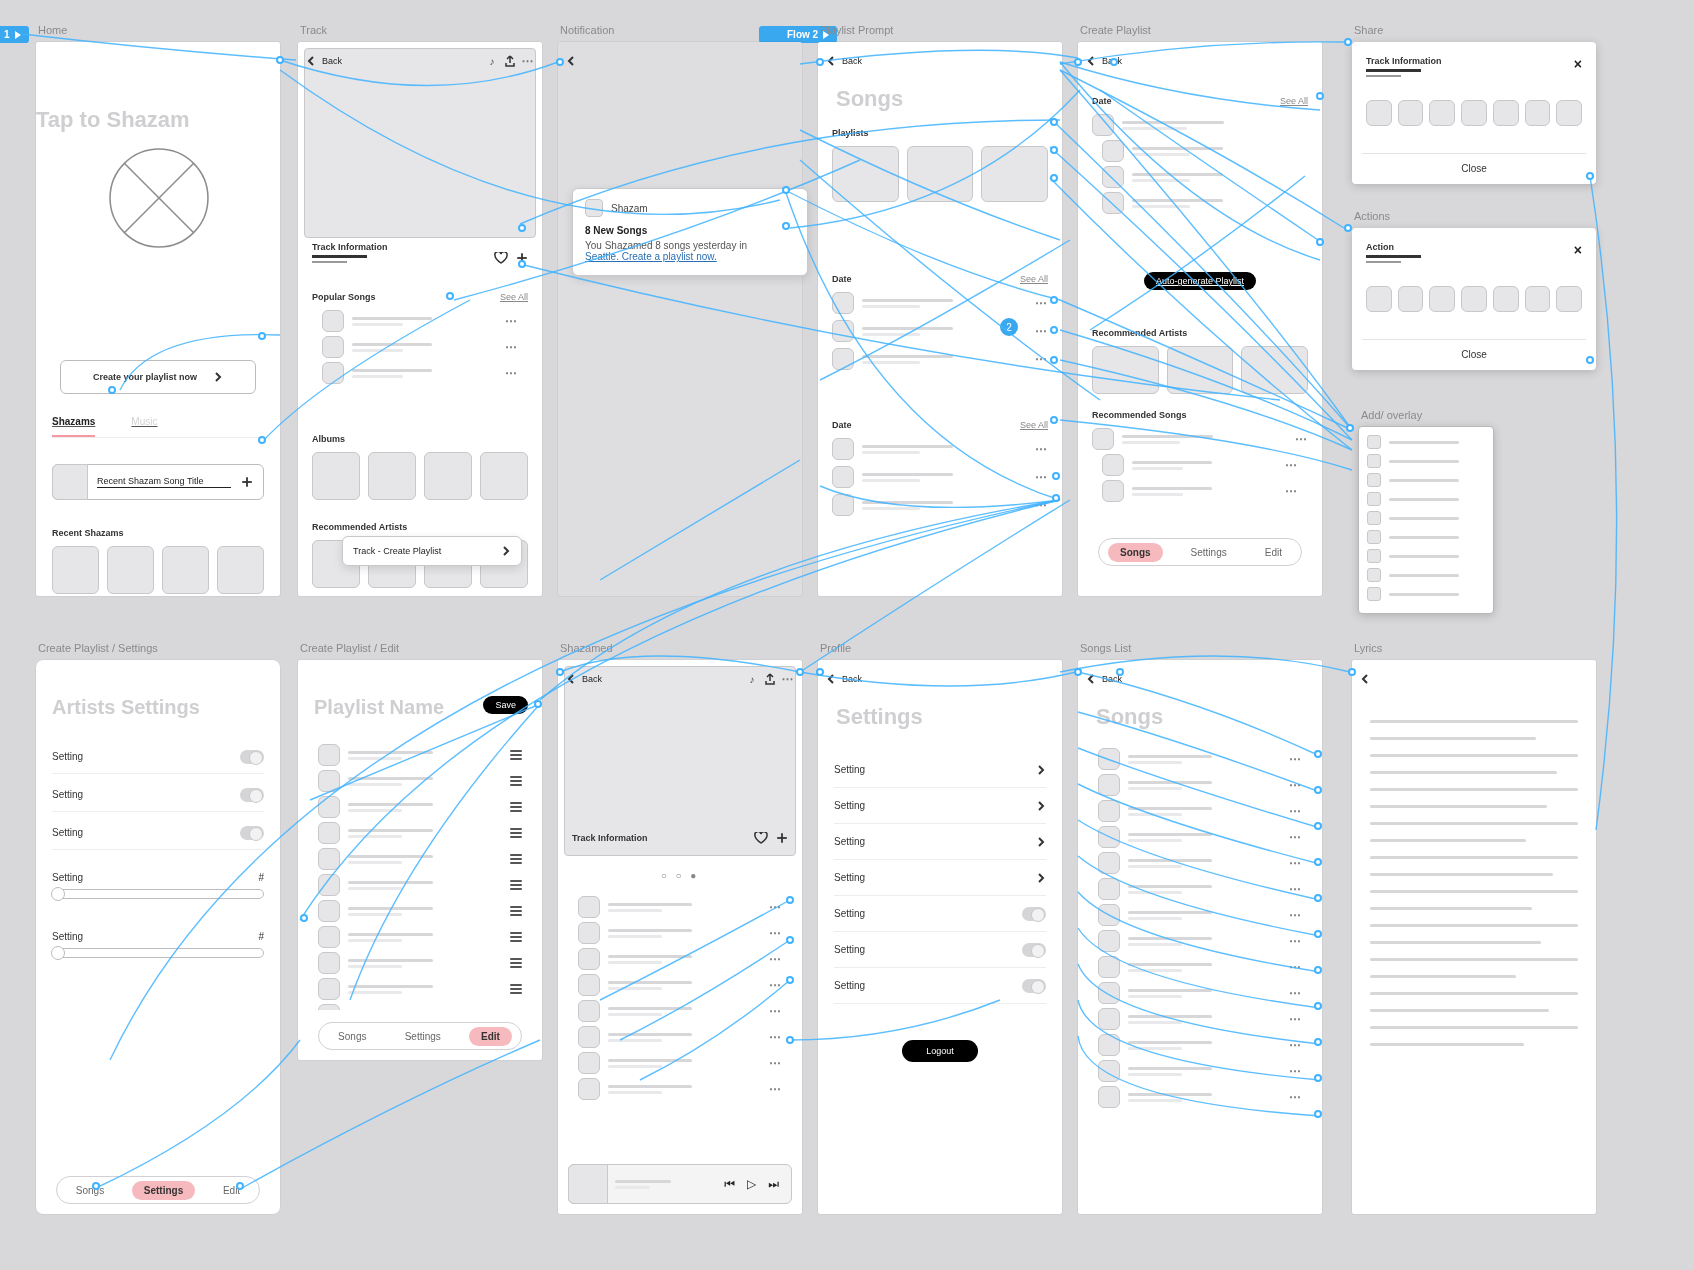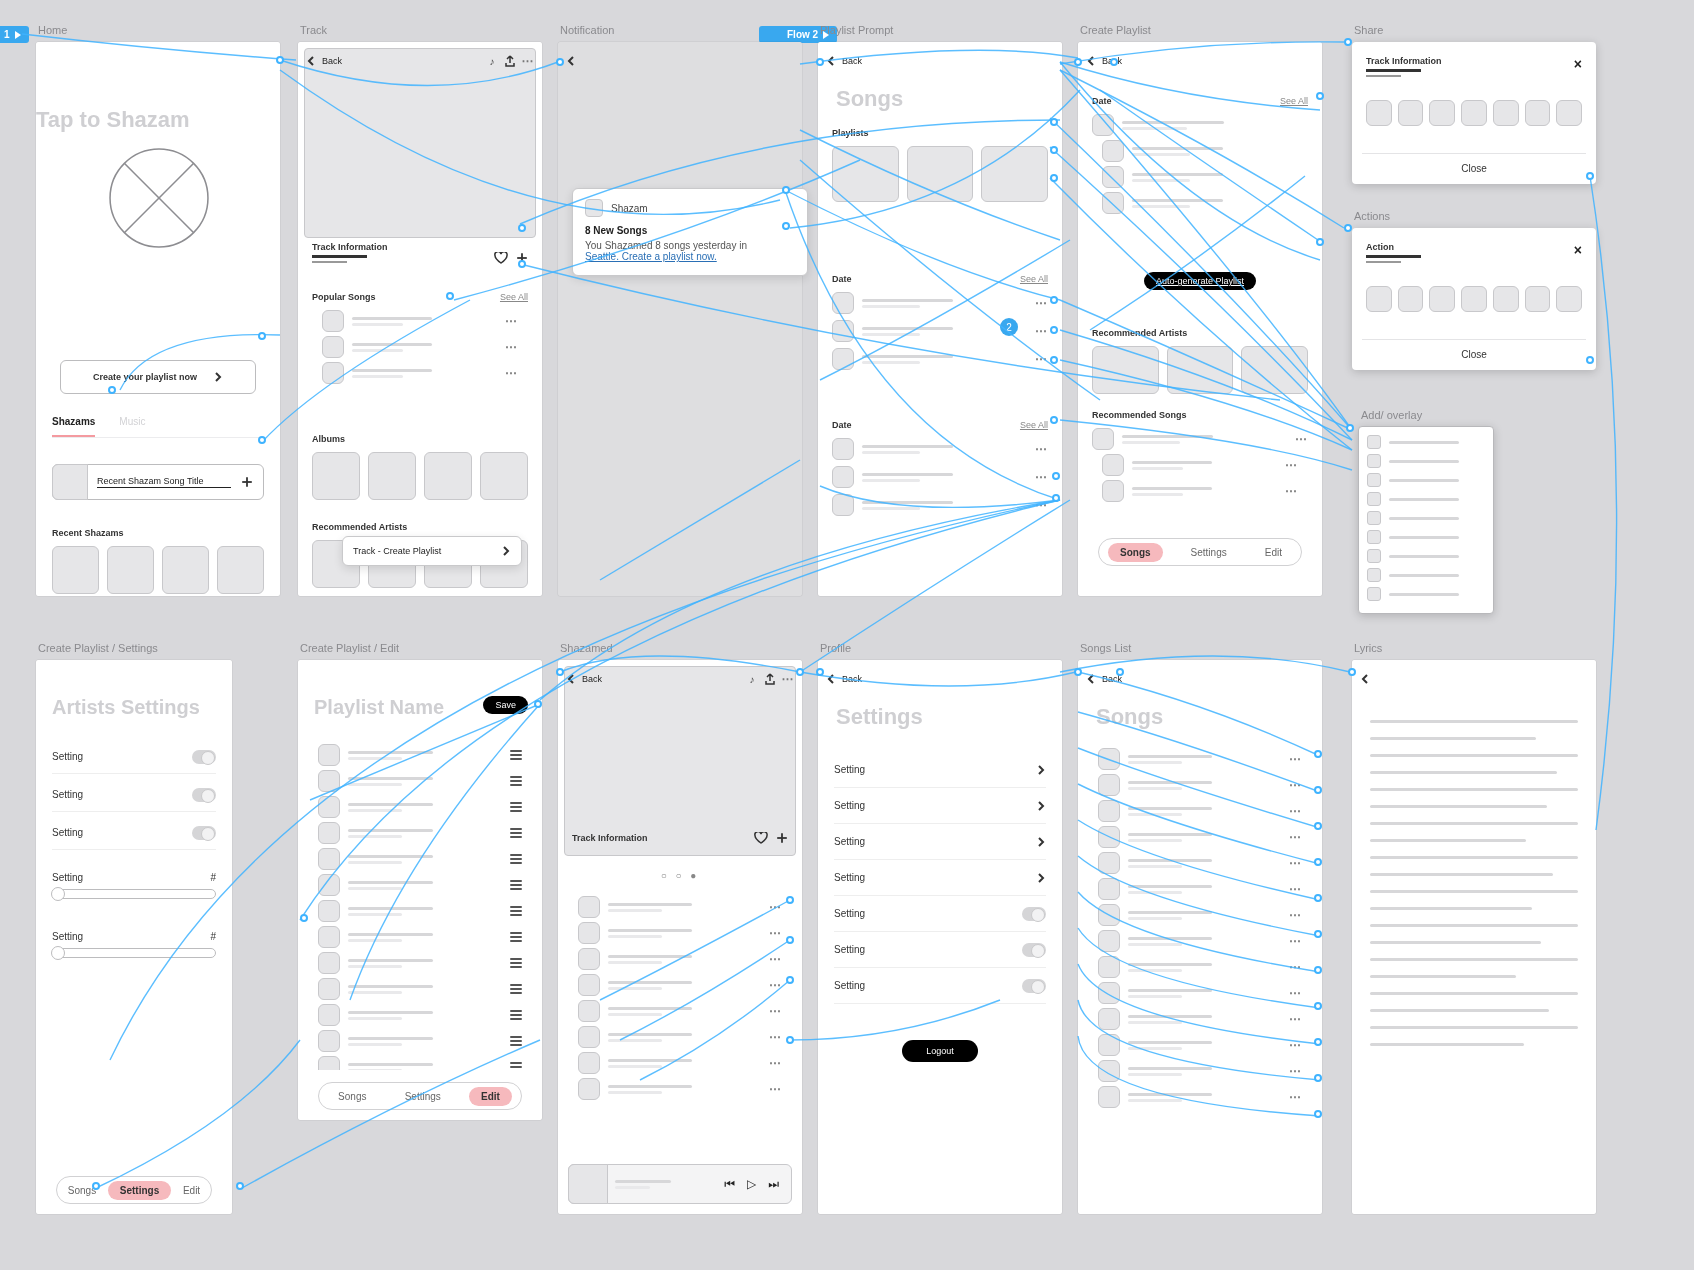--- a/index.html
+++ b/index.html
@@ -138,21 +138,21 @@
 
   <div class="thin-box" style="position:absolute; left:24px; right:24px; top:318px; height:34px; display:flex; align-items:center; justify-content:center; gap:10px;">
     <span class="mini-label" style="font-weight:700;">Create your playlist now</span>
     <span class="chev" style="margin-left:6px;">
       <svg viewBox="0 0 10 10">
           <polyline points="3,1 7,5 3,9"></polyline>
         </svg>
     </span>
   </div>
 
-  <div style="position:absolute; left:16px; right:16px; top:374px; height:22px; display:flex; gap:24px; font-size:10px; border-bottom:1px solid #ececee;">
+  <div style="position:absolute; left:16px; right:16px; top:374px; height:22px; display:flex; gap:36px; font-size:10px; border-bottom:1px solid #ececee;text-decoration:underline;">
     <div style="color:#222; font-weight:600; border-bottom:2px solid #f49aa0; padding-bottom:4px;">Shazams</div>
     <div style="color:#d2d2d5;">Music</div>
     <div style="color:#d2d2d5;"></div>
   </div>
 
   <div class="thin-box" style="position:absolute; left:16px; right:16px; top:422px; height:36px; display:flex; align-items:center;">
     <div class="gray-box" style="width:36px;height:36px;margin:-1px;border-radius:6px 0 0 6px;"></div>
     <span style="flex:1; margin-left:10px; font-size:9px; color:#222; border-bottom:1px solid #222; padding-bottom:1px; width:fit-content;">Recent Shazam Song Title</span>
     <span class="plus" style="margin:0 10px;">
       <svg viewBox="0 0 10 10">
@@ -535,21 +535,21 @@
         <div class="gray-box" style="width:14px;height:14px;border-radius:3px;"></div>
         <div class="line-a" style="height:3px;width:70px;margin:0;"></div>
       </div>
     <div class="row-track" style="margin:0;">
         <div class="gray-box" style="width:14px;height:14px;border-radius:3px;"></div>
         <div class="line-a" style="height:3px;width:70px;margin:0;"></div>
       </div>
   </div>
 </div>
 
-<div class="frame" style="left:36px; top:660px; width:196px; height:554px;">
+<div class="frame" style="left:36px; top:660px; width:244px; height:554px;border-radius:7px;">
   <div class="frame-label">Create Playlist / Settings</div>
   <div class="ghost-title" style="position:absolute; left:16px; top:36px; font-size:20px;">Artists Settings</div>
   <div style="position:absolute; left:16px; right:16px; top:80px; display:flex; flex-direction:column; gap:4px;">
     <div style="display:flex; justify-content:space-between; align-items:center; height:34px; border-bottom:1px solid #eee;">
       <span style="font-size:10px;color:#333;">Setting</span>
         <span class="toggle"></span>
       </div>
     <div style="display:flex; justify-content:space-between; align-items:center; height:34px; border-bottom:1px solid #eee;">
       <span style="font-size:10px;color:#333;">Setting</span>
         <span class="toggle"></span>
@@ -577,21 +577,21 @@
       </div>
     </div>
   </div>
   <div class="tab-bar">
     <span class="tab-plain">Songs</span>
     <span class="tab-active">Settings</span>
     <span class="tab-plain">Edit</span>
   </div>
 </div>
 
-<div class="frame" style="left:298px; top:660px; width:244px; height:460px;">
+<div class="frame" style="left:298px; top:660px; width:244px; height:400px;">
   <div class="frame-label">Create Playlist / Edit</div>
   <div class="ghost-title" style="position:absolute; left:16px; top:36px; font-size:20px;">Playlist Name</div>
   <span class="pill" style="position:absolute; right:14px; top:36px;">Save</span>
   <div style="position:absolute; left:10px; right:10px; top:80px; bottom:50px; overflow:hidden;">
     <div class="row-track">
         <div class="sq gray-box"></div>
         <div class="lines">
           <div class="line-a"></div>
           <div class="line-b"></div>
         </div>

